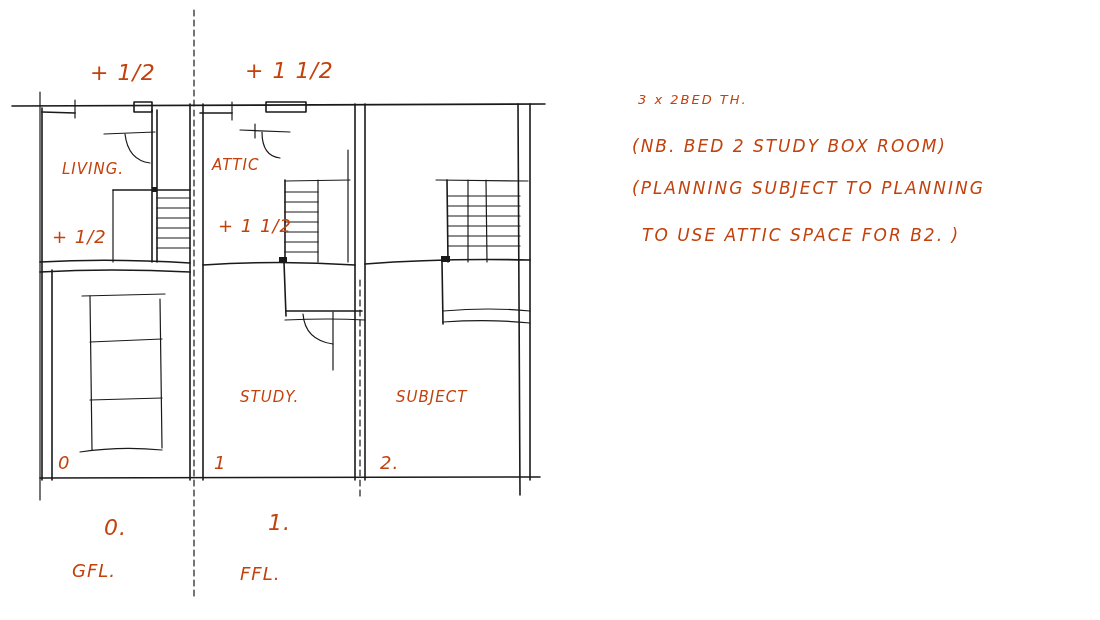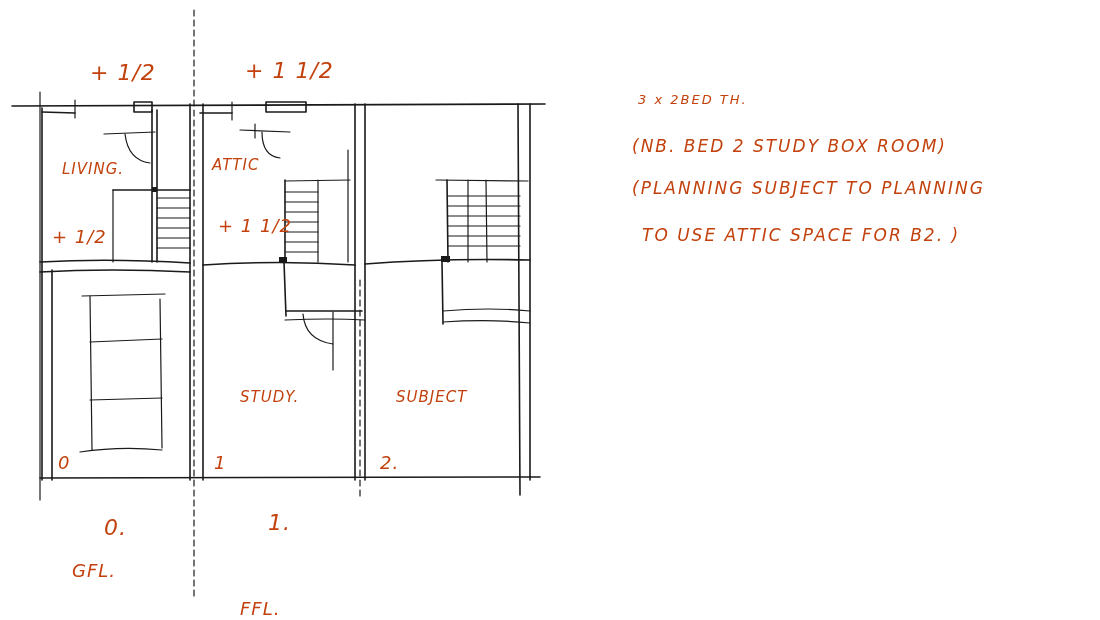--- a/index.html
+++ b/index.html
@@ -147,21 +147,21 @@
 <div class="hand label-md" style="left:52px; top:226px;">+ 1/2</div>
 <div class="hand label-md" style="left:58px; top:452px;">0</div>
 <div class="hand label-lg" style="left:104px; top:515px;">0.</div>
 <div class="hand label-md" style="left:72px; top:560px;">GFL.</div>
 
 <div class="hand label-sm" style="left:212px; top:156px;">ATTIC</div>
 <div class="hand label-md" style="left:218px; top:215px;">+ 1 1/2</div>
 <div class="hand label-sm" style="left:240px; top:388px;">STUDY.</div>
 <div class="hand label-md" style="left:214px; top:452px;">1</div>
 <div class="hand label-lg" style="left:268px; top:510px;">1.</div>
-<div class="hand label-md" style="left:240px; top:563px;margin-top:35px;">FFL.</div>
+<div class="hand label-md" style="left:240px; top:563px;">FFL.</div>
 
 <div class="hand label-sm" style="left:396px; top:388px;">SUBJECT</div>
 <div class="hand label-md" style="left:380px; top:452px;">2.</div>
 
 <div class="hand note" style="left:638px; top:92px; font-size:13px;">3 x  2BED TH.</div>
 <div class="hand note" style="left:632px; top:136px;">(NB. BED 2  STUDY  BOX ROOM)</div>
 <div class="hand note" style="left:632px; top:178px;">(PLANNING  SUBJECT  TO PLANNING</div>
 <div class="hand note" style="left:642px; top:225px;">TO USE ATTIC  SPACE FOR B2.  )</div>
 
 </body></html>

